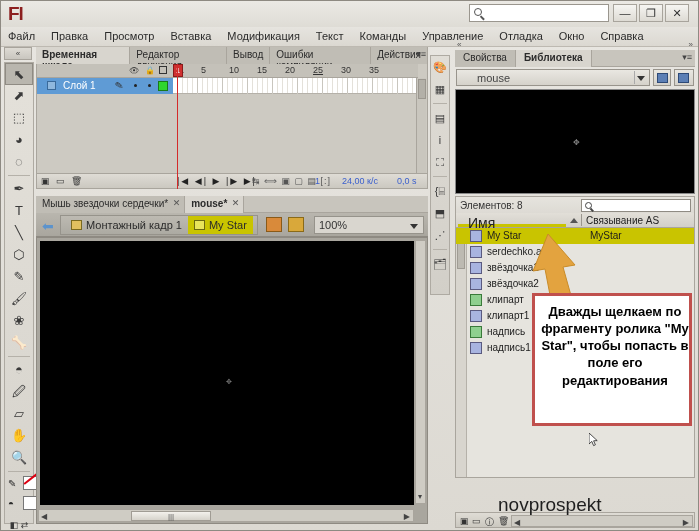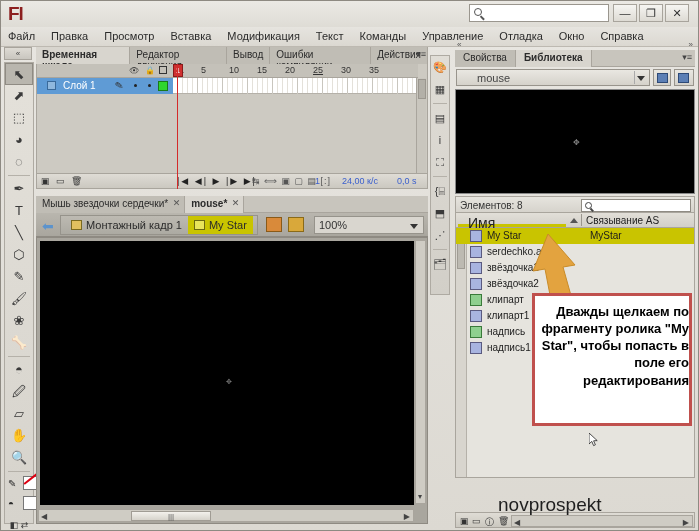--- a/index.html
+++ b/index.html
@@ -174,21 +174,21 @@
   .pinbtn{position:absolute;left:653px;top:69px;width:18px;height:17px;
     background:linear-gradient(#e9e7e1,#d5d2cb);border:1px solid #98948c;}
   .newbtn{position:absolute;left:674px;top:69px;width:20px;height:17px;
     background:linear-gradient(#e9e7e1,#d5d2cb);border:1px solid #98948c;}
   .btn-gl{position:absolute;left:3px;top:3px;width:11px;height:10px;background:#5c7fb5;border:1px solid #2e4a77;}
 
   .libpreview { position:absolute; left:455px; top:89px; width:240px; height:105px;
     background:#000; border:1px solid #888; }
   .prev-mark{position:absolute;left:117px;top:48px;color:#888;font-size:8px;}
 
-  .libcount { position:absolute; left:455px; top:196px; width:240px; height:17px;
+  .libcount { position:absolute; left:455px; top:196px; width:240px; height:30px;
     background:linear-gradient(#e6e4de,#d6d3cc); border:1px solid #a9a59d; }
   .libcount .t { position:absolute; left:4px; top:3px; font-size:10px; color:#333; }
   .libsearch { position:absolute; right:3px; top:2px; width:110px; height:13px;
     background:#fff; border:1px solid #8f8b83; }
   .libsearch .mag{position:absolute;left:3px;top:2px;width:7px;height:7px;border:1.5px solid #444;border-radius:50%;}
   .libsearch .mag:after{content:'';position:absolute;right:-3px;bottom:-2px;width:4px;height:1.5px;background:#444;transform:rotate(45deg);}
 
   .libcols { position:absolute; left:455px; top:213px; width:240px; height:15px;
     background:linear-gradient(#e2dfd8,#d2cfc8); border:1px solid #a9a59d; border-top:none; }
   .libcols .c1{position:absolute;left:12px;top:2px;font-size:14px;color:#222;}
@@ -213,21 +213,21 @@
   .lib-vs .th{position:absolute;left:1px;top:1px;width:8px;height:40px;background:#bdbab2;border:1px solid #a09c94;}
 
   .libfooter { position:absolute; left:455px; top:512px; width:240px; height:16px;
     background:linear-gradient(#dfdcd5,#cbc8c0); border:1px solid #a9a59d; }
   .libfooter .ic{position:absolute;top:3px;font-size:9px;color:#333;}
   .lf-hs{position:absolute;left:55px;top:2px;width:182px;height:12px;background:#cfccc4;border:1px solid #a9a59d;}
 
   
   .callout { position:absolute; left:532px; top:293px; width:160px; height:133px;
     background:#fff; border:3px solid #c0504d; }
-  .callout p { padding:7px 0 0 6px; text-align:right; font-size:13px;
+  .callout p { padding:7px 0 0 6px; text-align:center; font-size:13px;
     font-weight:bold; color:#000; line-height:1.32; font-family:"Liberation Sans", sans-serif; }
   .arrow-svg { position:absolute; left:455px; top:225px; width:250px; height:110px; pointer-events:none; }
 
   
   .cursor { position:absolute; left:589px; top:433px; width:10px; height:15px; }
   .watermark { position:absolute; left:498px; top:494px; font-size:19px; color:#1f1f1f;
     font-family:"Liberation Sans", sans-serif; }
   .outer-border{position:absolute;left:0;top:0;width:699px;height:531px;border:1px solid #8e8a82;pointer-events:none;}
 </style>
 </head>

